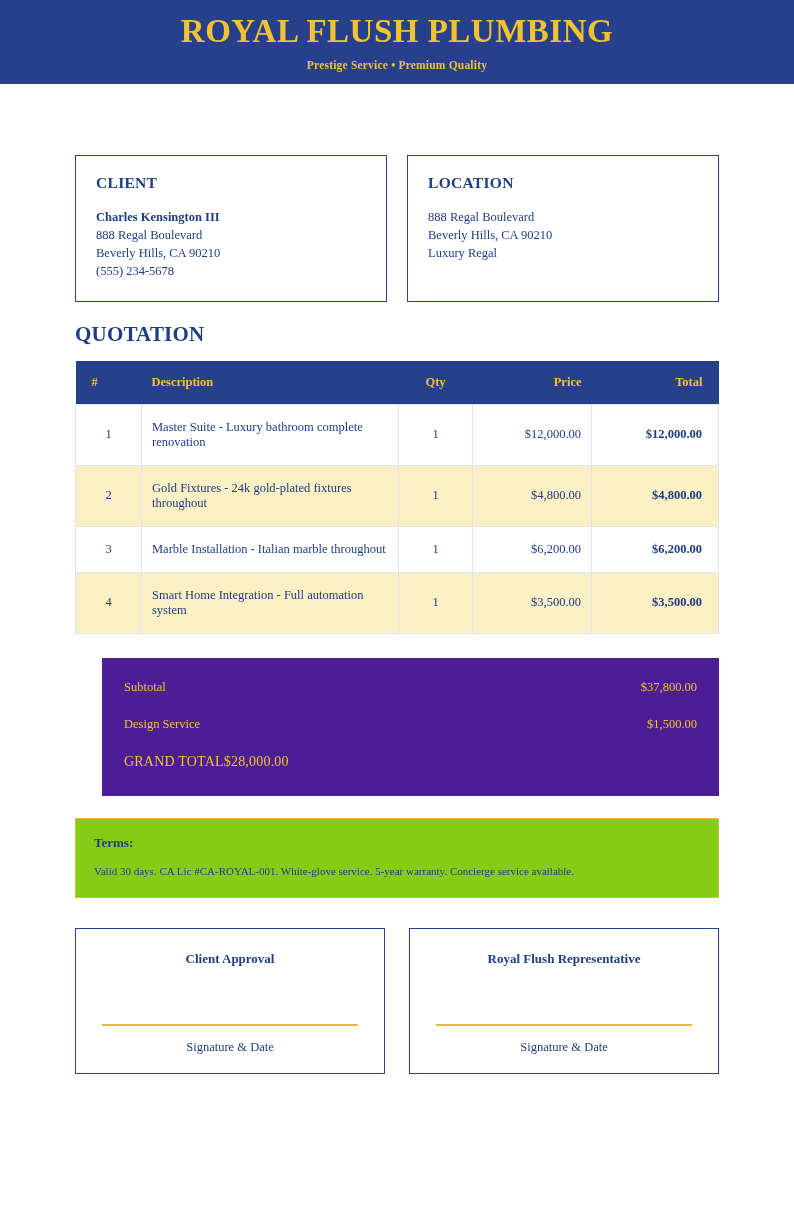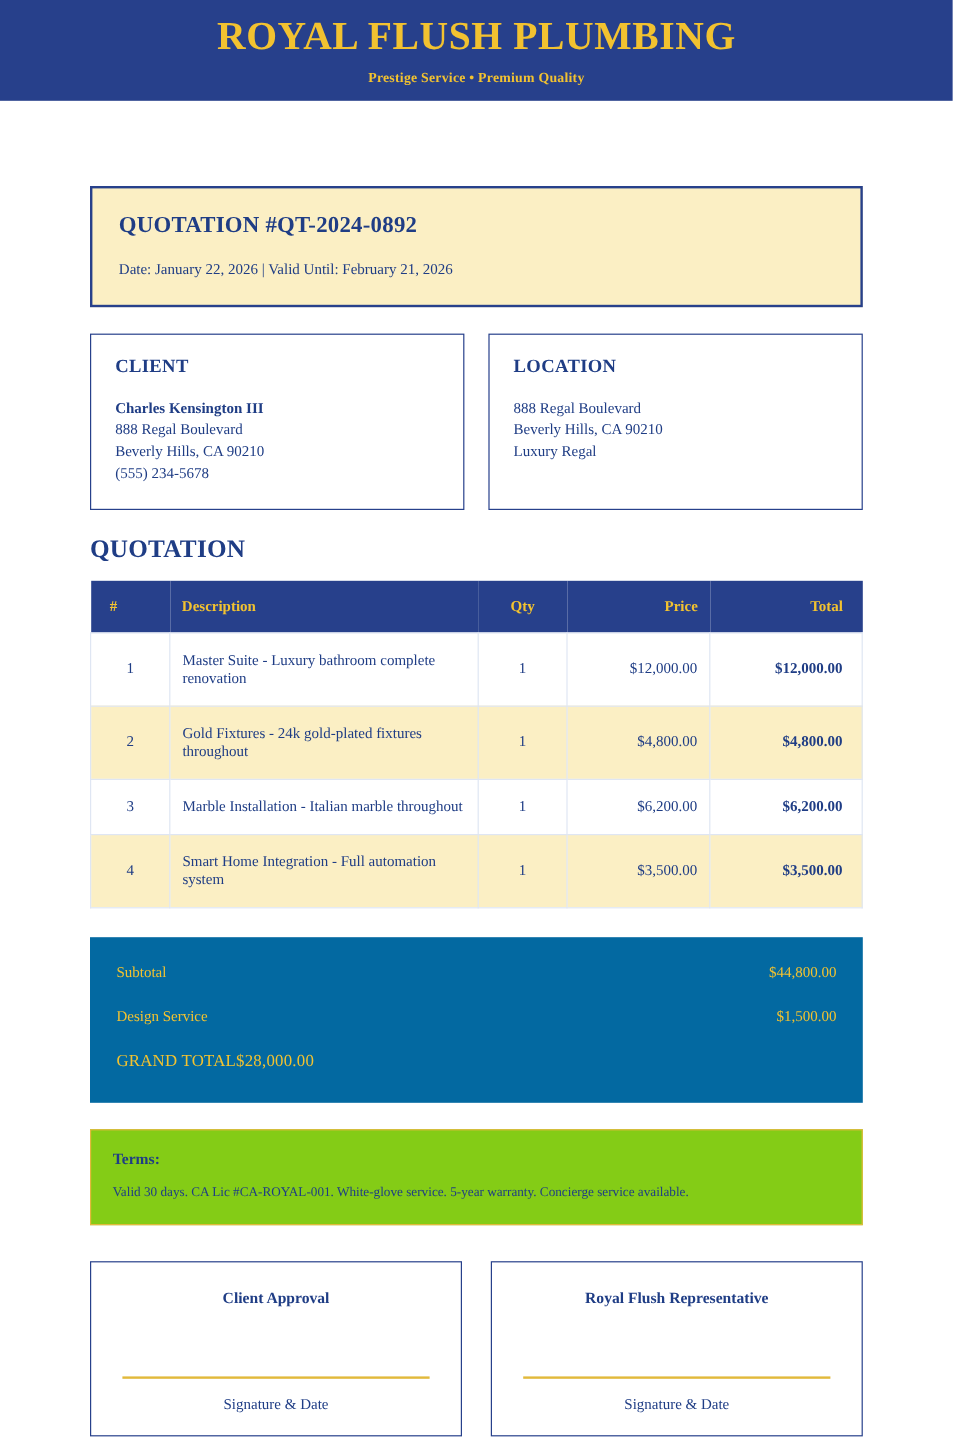--- a/index.html
+++ b/index.html
@@ -128,24 +128,25 @@
     vertical-align: middle;
   }
   table.items tbody td.c-num   { text-align: center; }
   table.items tbody td.c-qty   { text-align: center; }
   table.items tbody td.c-price { text-align: right; }
   table.items tbody td.c-total { text-align: right; font-weight: bold; padding-right: 16px; }
   table.items tbody tr.alt td  { background: #fbefc4; }
 
   
   .totals {
-    background: #0369a1;
+    background: #4c1d95;
     margin-top: 24px;
     padding: 22px 22px 26px 22px;
     box-sizing: border-box;
+    margin-left: 27px;
   }
   .totals-row {
     display: flex;
     justify-content: space-between;
     align-items: baseline;
     color: #f2c230;
     font-size: 12.5px;
     margin-bottom: 22px;
   }
   .totals-row:last-child { margin-bottom: 0; }
@@ -211,24 +212,20 @@
 
 <div class="masthead">
   <div class="masthead-title">ROYAL FLUSH PLUMBING</div>
   <div class="masthead-tagline">Prestige Service • Premium Quality</div>
 </div>
 
 <div class="sheet">
 
   <div class="gap-top"></div>
 
-  <div class="quote-banner">
-    <div class="quote-banner-title">QUOTATION #QT-2024-0892</div>
-    <div class="quote-banner-sub">Date: January 22, 2026 | Valid Until: February 21, 2026</div>
-  </div>
 
   <div class="info-row">
     <div class="info-box">
       <div class="info-box-title">CLIENT</div>
       <div class="info-line strong">Charles Kensington III</div>
       <div class="info-line">888 Regal Boulevard</div>
       <div class="info-line">Beverly Hills, CA 90210</div>
       <div class="info-line">(555) 234-5678</div>
     </div>
     <div class="info-box">
@@ -279,21 +276,21 @@
           <td class="c-qty">1</td>
           <td class="c-price">$3,500.00</td>
           <td class="c-total">$3,500.00</td>
         </tr>
       </tbody>
   </table>
 
   <div class="totals">
     <div class="totals-row">
       <span>Subtotal</span>
-      <span>$44,800.00</span>
+      <span>$37,800.00</span>
     </div>
     <div class="totals-row">
       <span>Design Service</span>
       <span>$1,500.00</span>
     </div>
     <div class="grand-row">GRAND TOTAL$28,000.00</div>
   </div>
 
   <div class="terms">
     <div class="terms-title">Terms:</div>

